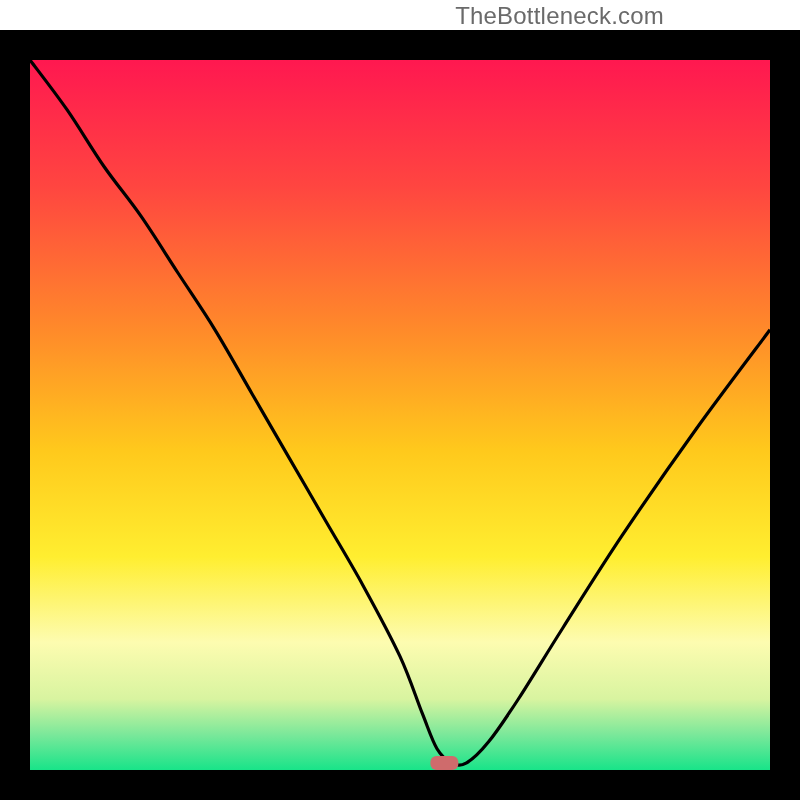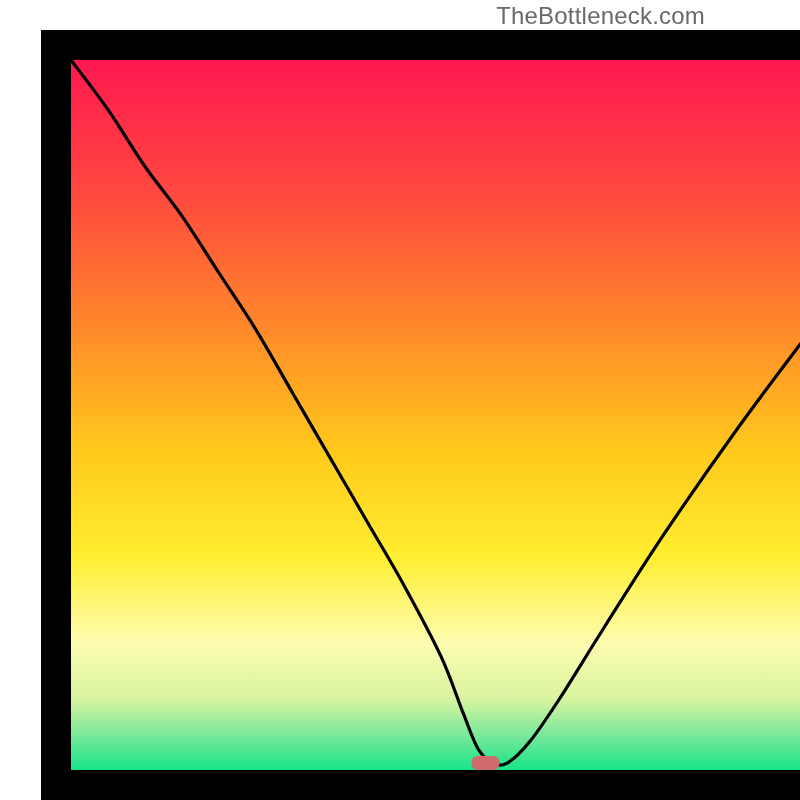--- a/index.html
+++ b/index.html
@@ -8,21 +8,20 @@
     background: #ffffff;
     width: 800px;
     height: 800px;
     overflow: hidden;
     font-family: Arial, Helvetica, sans-serif;
   }
   .wrap {
     position: relative;
     width: 672px;
     height: 800px;
-    margin-left: 41px;
   }
   .watermark {
     position: absolute;
     top: 2px;
     right: 8px;
     color: #6a6a6a;
     font-size: 24px;
     font-weight: 500;
     letter-spacing: 0.2px;
     user-select: none;

